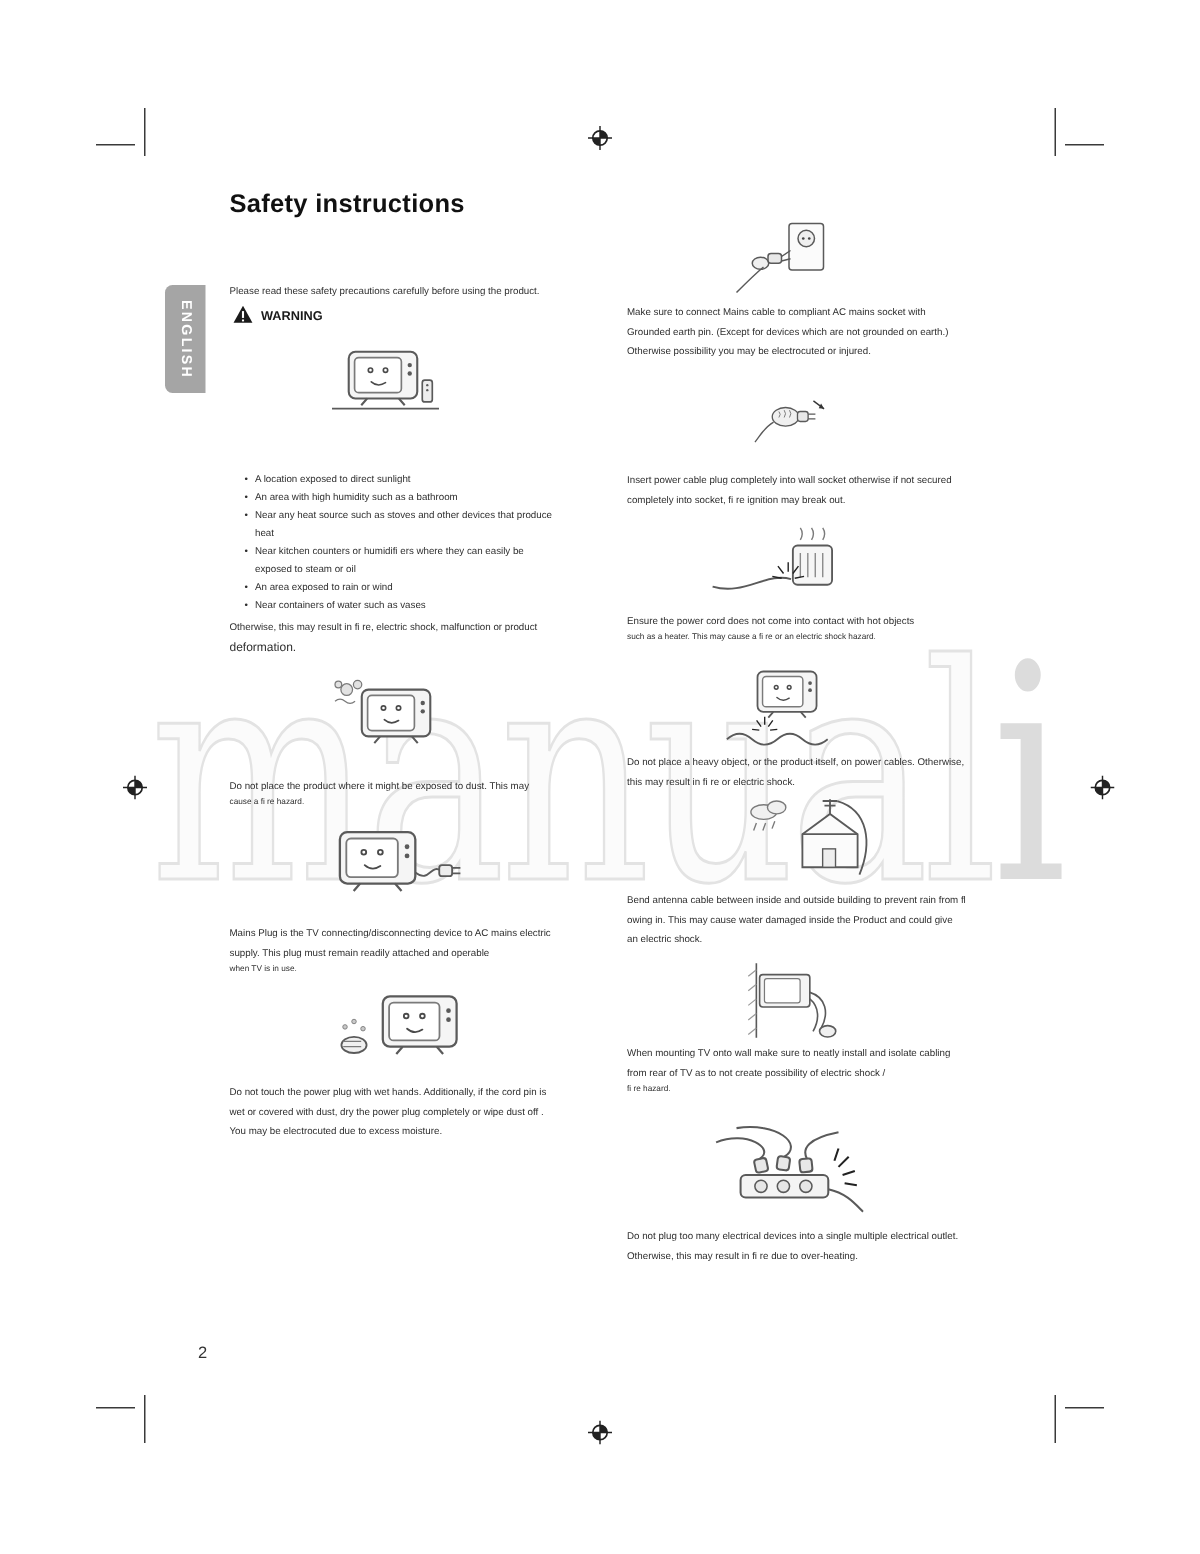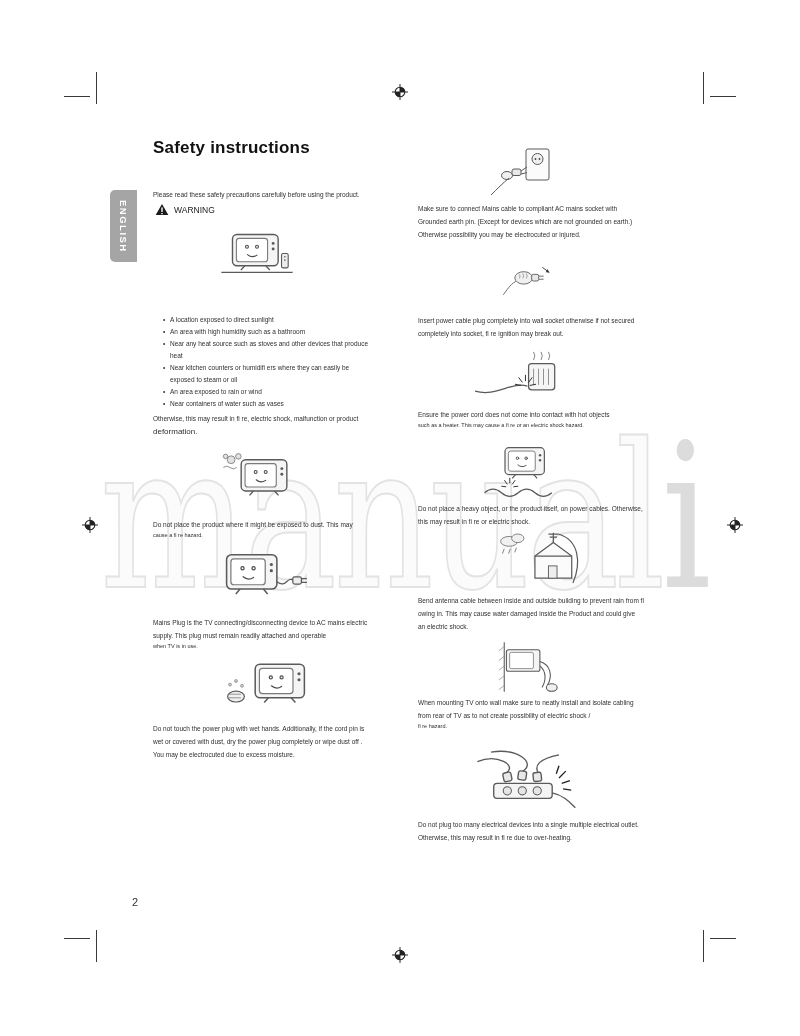--- a/index.html
+++ b/index.html
@@ -18,30 +18,30 @@
   
   .crop{position:absolute;background:#3a3a3a;}
   .regmark{position:absolute;width:16px;height:16px;}
 
   
   .lang-tab{position:absolute;left:110px;top:190px;width:27px;height:72px;background:#a5a5a5;
             border-radius:5px 0 0 5px;display:flex;align-items:center;justify-content:center;}
   .lang-tab span{writing-mode:vertical-rl;color:#ffffff;font-size:9.5px;font-weight:bold;
                  letter-spacing:1.5px;}
 
-  .title{position:absolute;left:153px;top:138px;font-size:17px;font-weight:bold;color:#111111;
+  .title{position:absolute;left:153px;top:126px;font-size:17px;font-weight:bold;color:#111111;
          letter-spacing:.2px;}
 
   .p{position:absolute;font-size:6.5px;line-height:13px;color:#2f2f2f;}
   .small{font-size:5.5px;line-height:9px;display:block;}
   .big-line{font-size:8px;line-height:13px;display:block;}
   .nowrap{white-space:nowrap;}
 
   .warning-row{position:absolute;left:155px;top:203px;display:flex;align-items:center;gap:5px;}
-  .warning-row .wlabel{font-size:8.5px;font-weight:normal;color:#1a1a1a;}
+  .warning-row .wlabel{font-size:8.5px;font-weight:bold;color:#1a1a1a;}
 
   .bullets{position:absolute;left:157px;top:314px;width:212px;margin:0;padding:0;list-style:none;}
   .bullets li{position:relative;padding-left:13px;font-size:6.5px;line-height:12px;}
   .bullets li::before{content:"•";position:absolute;left:6px;}
 
   .illus{position:absolute;}
   .illus svg{width:100%;height:100%;display:block;}
 
   .page-number{position:absolute;left:132px;top:896px;font-size:11px;color:#333333;}
 </style>

